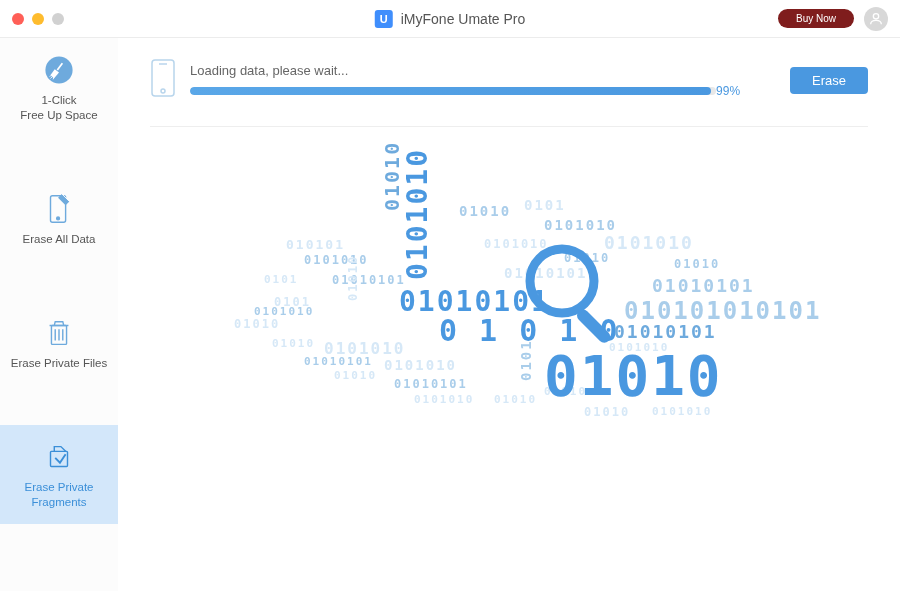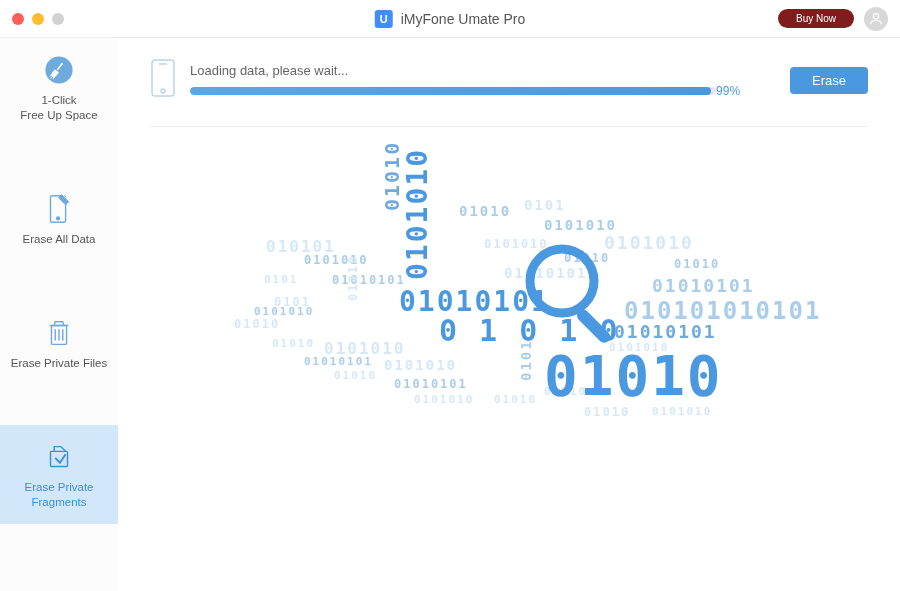--- a/index.html
+++ b/index.html
@@ -148,21 +148,21 @@
         </div>
       </div>
       <button class="stop-btn">Erase</button>
     </div>
 
     <div class="binary-art">
       <span class="bin c1" style="font-size:14px;top:10px;left:290px;">0101</span>
       <span class="bin c3" style="font-size:20px;top:0px;left:170px;transform:rotate(-90deg);transform-origin:left bottom;">01010</span>
       <span class="bin c2" style="font-size:14px;top:30px;left:310px;">0101010</span>
       <span class="bin c2" style="font-size:14px;top:16px;left:225px;">01010</span>
-      <span class="bin c1" style="font-size:16px;top:50px;left:32px;text-align:right;">010101</span>
+      <span class="bin c1" style="font-size:13px;top:50px;left:52px;text-align:right;">010101</span>
       <span class="bin c2" style="font-size:12px;top:66px;left:70px;">0101010</span>
       <span class="bin c1" style="font-size:12px;top:50px;left:250px;">0101010</span>
       <span class="bin c1" style="font-size:18px;top:45px;left:370px;">0101010</span>
       <span class="bin c2" style="font-size:12px;top:64px;left:330px;">01010</span>
       <span class="bin c1" style="font-size:14px;top:78px;left:270px;">01010101</span>
       <span class="bin c4" style="font-size:28px;top:60px;left:200px;transform:rotate(-90deg);transform-origin:left bottom;">0101010</span>
       <span class="bin c4" style="font-size:28px;top:98px;left:165px;">01010101</span>
       <span class="bin c2" style="font-size:12px;top:86px;left:98px;">01010101</span>
       <span class="bin c1" style="font-size:11px;top:86px;left:30px;">0101</span>
       <span class="bin c2" style="font-size:18px;top:88px;left:418px;">01010101</span>

